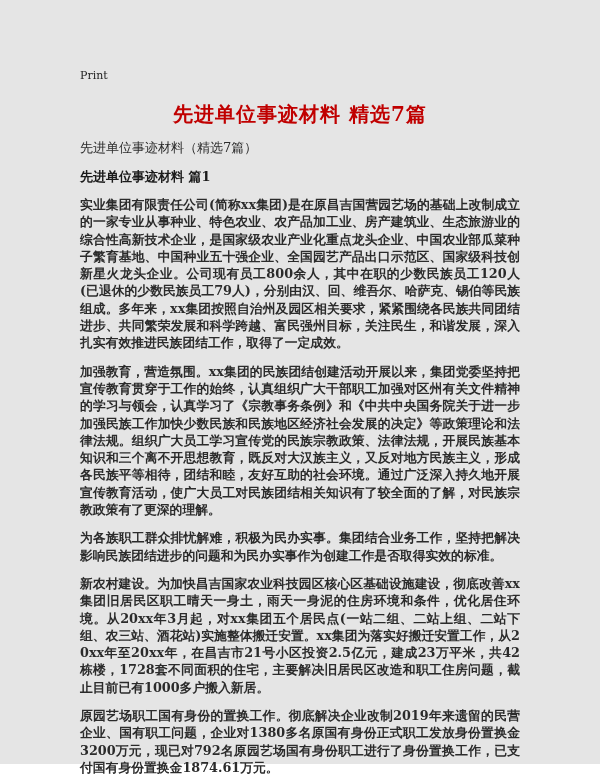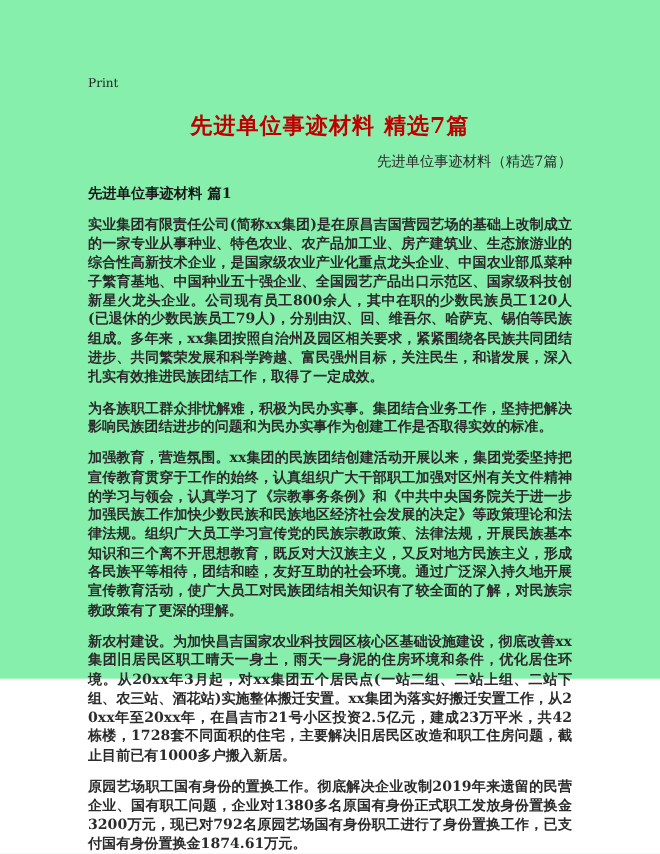--- a/index.html
+++ b/index.html
@@ -10,23 +10,23 @@
   body {
     width: 600px;
     height: 776px;
     font-family: "DejaVu Serif", "Liberation Serif", serif;
     color: #2b2b2b;
     overflow: hidden;
   }
   .page {
     box-sizing: border-box;
     width: 600px;
-    height: 617px;
+    height: 764px;
     padding: 64px 80px 40px 80px;
-    background: #86efac;
+    background: #e5e5e5;
   }
   .print-link {
     display: inline-block;
     font-size: 11px;
     color: #222222;
     cursor: pointer;
     text-decoration: none;
     margin-bottom: 2px;
   }
   .doc-title {
@@ -36,21 +36,20 @@
     line-height: 24px;
     font-weight: bold;
     color: #c00000;
     letter-spacing: 1px;
   }
   .doc-subtitle {
     margin: 14px 0 0 0;
     font-size: 13px;
     line-height: 16px;
     color: #2b2b2b;
-    text-align: right;
   }
   .section-heading {
     margin: 12px 0 0 0;
     font-size: 13px;
     line-height: 17px;
     font-weight: bold;
     color: #1a1a1a;
   }
   .body-paragraph {
     margin: 11px 0 0 0;
@@ -70,21 +69,21 @@
   <a class="print-link">Print</a>
 
   <h1 class="doc-title">先进单位事迹材料 精选7篇</h1>
 
   <div class="doc-subtitle">先进单位事迹材料（精选7篇）</div>
 
   <h2 class="section-heading">先进单位事迹材料 篇1</h2>
 
   <p class="body-paragraph">实业集团有限责任公司(简称xx集团)是在原昌吉国营园艺场的基础上改制成立的一家专业从事种业、特色农业、农产品加工业、房产建筑业、生态旅游业的综合性高新技术企业，是国家级农业产业化重点龙头企业、中国农业部瓜菜种子繁育基地、中国种业五十强企业、全国园艺产品出口示范区、国家级科技创新星火龙头企业。公司现有员工800余人，其中在职的少数民族员工120人(已退休的少数民族员工79人)，分别由汉、回、维吾尔、哈萨克、锡伯等民族组成。多年来，xx集团按照自治州及园区相关要求，紧紧围绕各民族共同团结进步、共同繁荣发展和科学跨越、富民强州目标，关注民生，和谐发展，深入扎实有效推进民族团结工作，取得了一定成效。</p>
 
+  <p class="body-paragraph">加强教育，营造氛围。xx集团的民族团结创建活动开展以来，集团党委坚持把宣传教育贯穿于工作的始终，认真组织广大干部职工加强对区州有关文件精神的学习与领会，认真学习了《宗教事务条例》和《中共中央国务院关于进一步加强民族工作加快少数民族和民族地区经济社会发展的决定》等政策理论和法律法规。组织广大员工学习宣传党的民族宗教政策、法律法规，开展民族基本知识和三个离不开思想教育，既反对大汉族主义，又反对地方民族主义，形成各民族平等相待，团结和睦，友好互助的社会环境。通过广泛深入持久地开展宣传教育活动，使广大员工对民族团结相关知识有了较全面的了解，对民族宗教政策有了更深的理解。</p>
+
   <p class="body-paragraph">为各族职工群众排忧解难，积极为民办实事。集团结合业务工作，坚持把解决影响民族团结进步的问题和为民办实事作为创建工作是否取得实效的标准。</p>
-
-  <p class="body-paragraph">加强教育，营造氛围。xx集团的民族团结创建活动开展以来，集团党委坚持把宣传教育贯穿于工作的始终，认真组织广大干部职工加强对区州有关文件精神的学习与领会，认真学习了《宗教事务条例》和《中共中央国务院关于进一步加强民族工作加快少数民族和民族地区经济社会发展的决定》等政策理论和法律法规。组织广大员工学习宣传党的民族宗教政策、法律法规，开展民族基本知识和三个离不开思想教育，既反对大汉族主义，又反对地方民族主义，形成各民族平等相待，团结和睦，友好互助的社会环境。通过广泛深入持久地开展宣传教育活动，使广大员工对民族团结相关知识有了较全面的了解，对民族宗教政策有了更深的理解。</p>
 
   <p class="body-paragraph">新农村建设。为加快昌吉国家农业科技园区核心区基础设施建设，彻底改善xx集团旧居民区职工晴天一身土，雨天一身泥的住房环境和条件，优化居住环境。从20xx年3月起，对xx集团五个居民点(一站二组、二站上组、二站下组、农三站、酒花站)实施整体搬迁安置。xx集团为落实好搬迁安置工作，从20xx年至20xx年，在昌吉市21号小区投资2.5亿元，建成23万平米，共42栋楼，1728套不同面积的住宅，主要解决旧居民区改造和职工住房问题，截止目前已有1000多户搬入新居。</p>
 
   <p class="body-paragraph">原园艺场职工国有身份的置换工作。彻底解决企业改制2019年来遗留的民营企业、国有职工问题，企业对1380多名原国有身份正式职工发放身份置换金3200万元，现已对792名原园艺场国有身份职工进行了身份置换工作，已支付国有身份置换金1874.61万元。</p>
 
 </div>
 
 </body></html>

